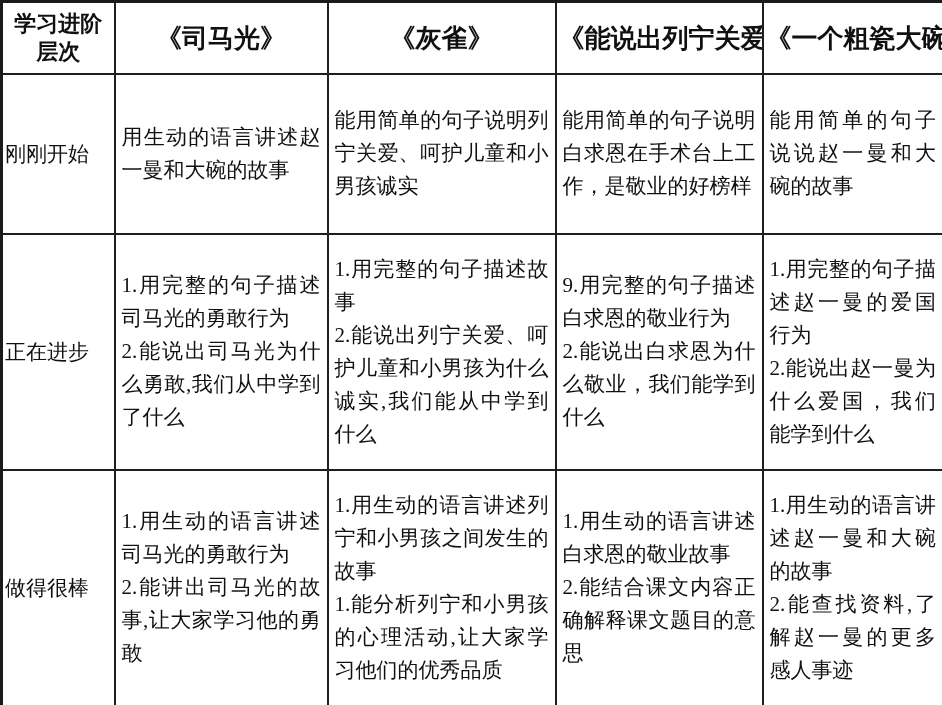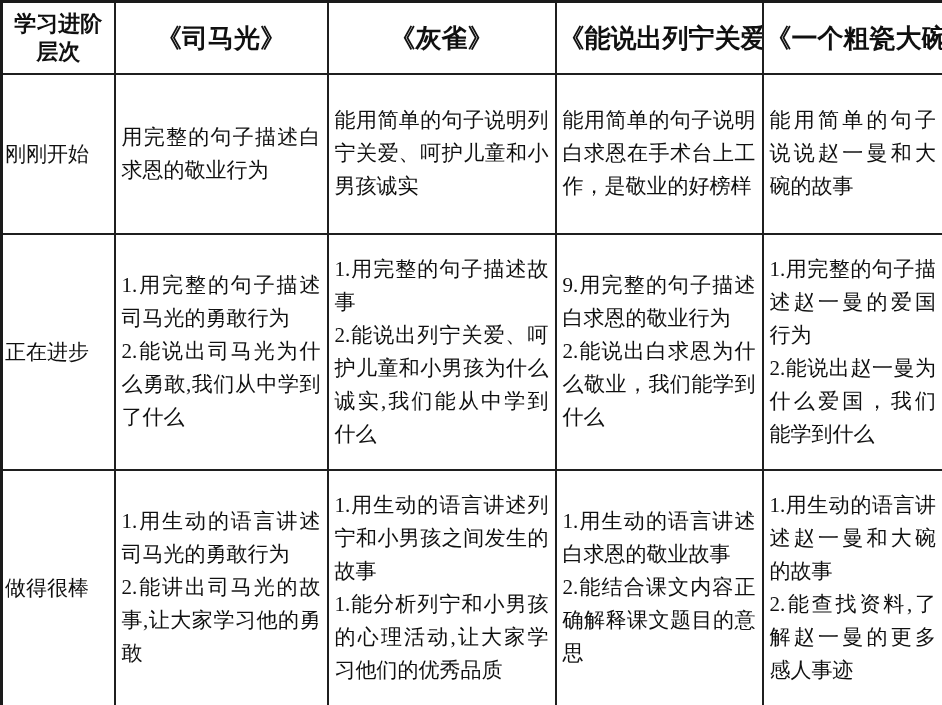--- a/index.html
+++ b/index.html
@@ -91,21 +91,21 @@
         <th class="hdr">《司马光》</th>
         <th class="hdr">《灰雀》</th>
         <th class="hdr">《能说出列宁关爱》</th>
         <th class="hdr">《一个粗瓷大碗》</th>
       </tr>
     </thead>
     <tbody>
       <tr class="row-started">
         <td class="level">刚刚开始</td>
         <td class="content">
-          <p>用完整的句子描述白求恩的敬业行为</p>
+          <p>用生动的语言讲述赵一曼和大碗的故事</p>
         </td>
         <td class="content">
           <p>能用简单的句子说明列宁关爱、呵护儿童和小男孩诚实</p>
         </td>
         <td class="content">
           <p>能用简单的句子说明白求恩在手术台上工作，是敬业的好榜样</p>
         </td>
         <td class="content">
           <p>能用简单的句子说说赵一曼和大碗的故事</p>
         </td>

